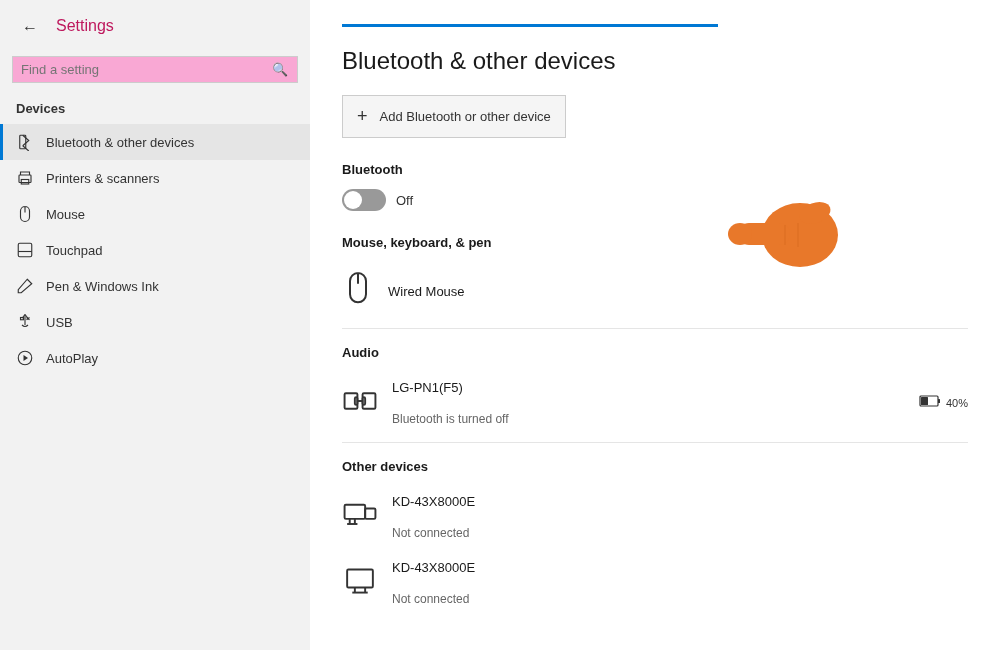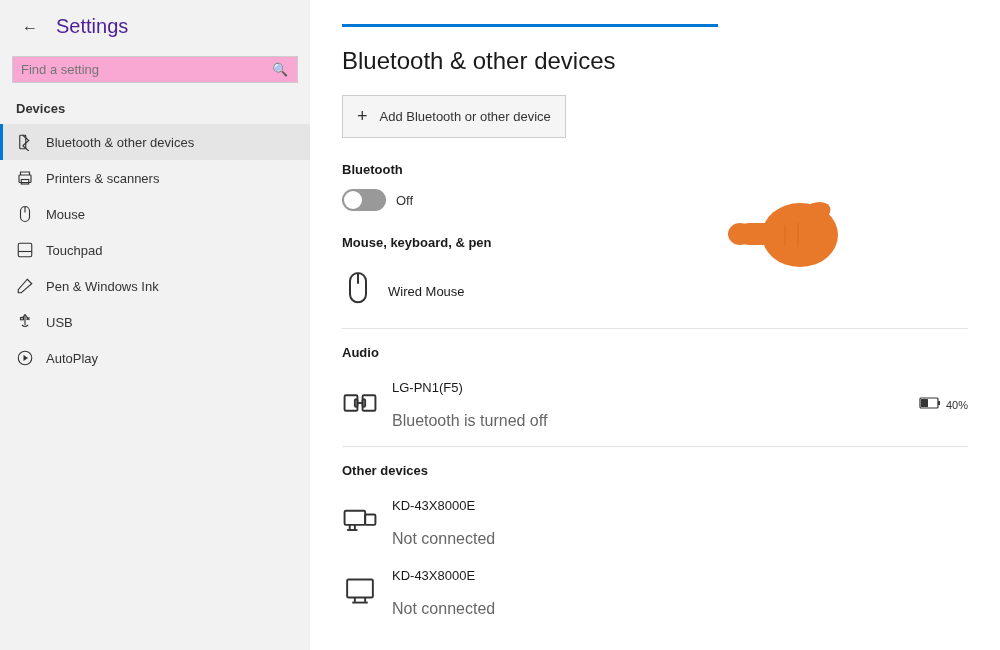--- a/index.html
+++ b/index.html
@@ -28,22 +28,22 @@
       cursor: pointer;
       font-size: 16px;
       color: #333;
       display: flex;
       align-items: center;
       justify-content: center;
       width: 28px;
       height: 28px;
     }
     .sidebar-title {
-      font-size: 20px;
-      color: #4c1d95;
+      font-size: 16px;
+      color: #be185d;
       font-weight: 400;
     }
 
     .search-box {
       margin: 4px 12px 12px 12px;
       display: flex;
       align-items: center;
       border: 1px solid #ccc;
       background: #f9a8d4;
       padding: 5px 8px;
@@ -172,21 +172,21 @@
 
     .device-item {
       display: flex;
       align-items: center;
       gap: 14px;
       padding: 8px 0;
       margin-bottom: 4px;
     }
     .device-info { flex: 1; }
     .device-name { font-size: 13px; color: #1a1a1a; }
-    .device-status { font-size: 16px; color: #666; margin-top: 17px; }
+    .device-status { font-size: 12px; color: #666; margin-top: 17px; }
     .device-battery {
       display: flex;
       flex-direction: row;
       align-items: center;
       gap: 5px;
     }
     .battery-text { font-size: 11px; color: #333; }
 
     .divider {
       height: 1px;

